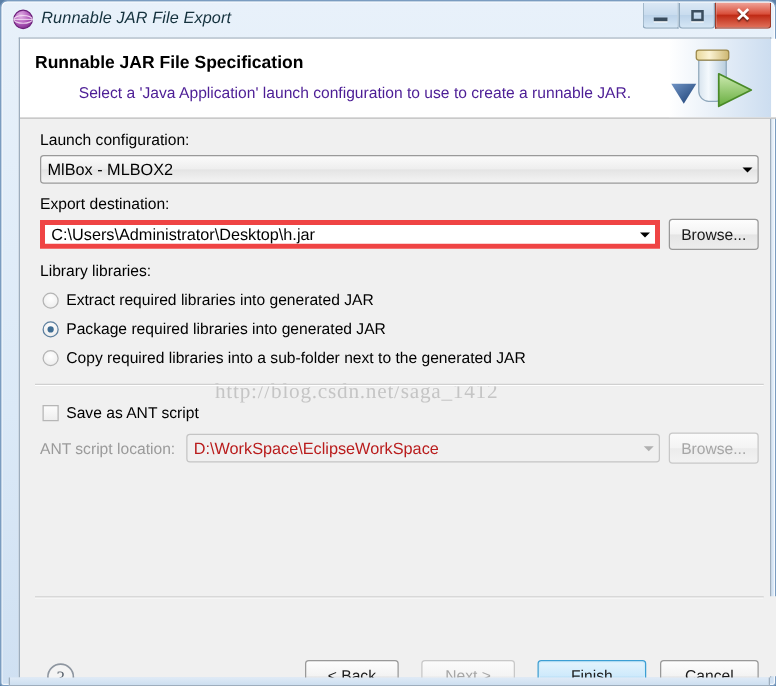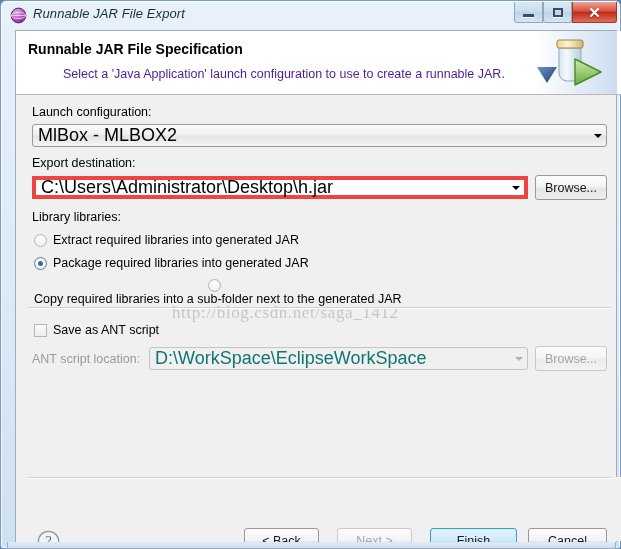--- a/index.html
+++ b/index.html
@@ -168,35 +168,35 @@
     background: linear-gradient(to bottom, #fbfbfb 0%, #f2f2f2 48%, #e9e9e9 52%, #f7f7f7 100%);
     display: flex;
     align-items: center;
   }
   .combo-readonly {
     background: linear-gradient(to bottom, #fbfbfb 0%, #eeeeee 48%, #e4e4e4 52%, #f4f4f4 100%);
   }
   .combo-text {
     flex: 1;
     padding-left: 5px;
-    font-size: 18px;
+    font-size: 13px;
     color: #000;
     white-space: nowrap;
     overflow: hidden;
   }
   .combo-edit {
     background: #ffffff;
     border: 4px solid #ef4444;
     border-radius: 0;
   }
   .combo-disabled {
     background: #f0f0f0;
     border-color: #c4c4c4;
   }
-  .combo-disabled .combo-text { color: #0f766e; }
+  .combo-disabled .combo-text { color: #b91c1c; }
   .arrow {
     width: 17px;
     height: 21px;
     display: flex;
     align-items: center;
     justify-content: center;
     flex: none;
   }
   .arrow i {
     display: block;
@@ -436,21 +436,21 @@
       <div class="radio-row" style="left:18px; top:138px;">
         <span class="radio"></span>
         <span class="radio-label">Extract required libraries into generated JAR</span>
       </div>
 
       <div class="radio-row" style="left:18px; top:161px;">
         <span class="radio checked"></span>
         <span class="radio-label">Package required libraries into generated JAR</span>
       </div>
 
-      <div class="radio-row" style="left:18px; top:184px;flex-direction:column;">
+      <div class="radio-row" style="left:18px; top:184px;">
         <span class="radio"></span>
         <span class="radio-label">Copy required libraries into a sub-folder next to the generated JAR</span>
       </div>
 
       <div id="watermark" style="left:140px; top:208px;">http://blog.csdn.net/saga_1412</div>
 
       <div class="sep" style="left:12px; top:212px; width:583px;"></div>
 
       <div class="check-row" style="left:18px; top:228px;">
         <span class="checkbox"></span>

